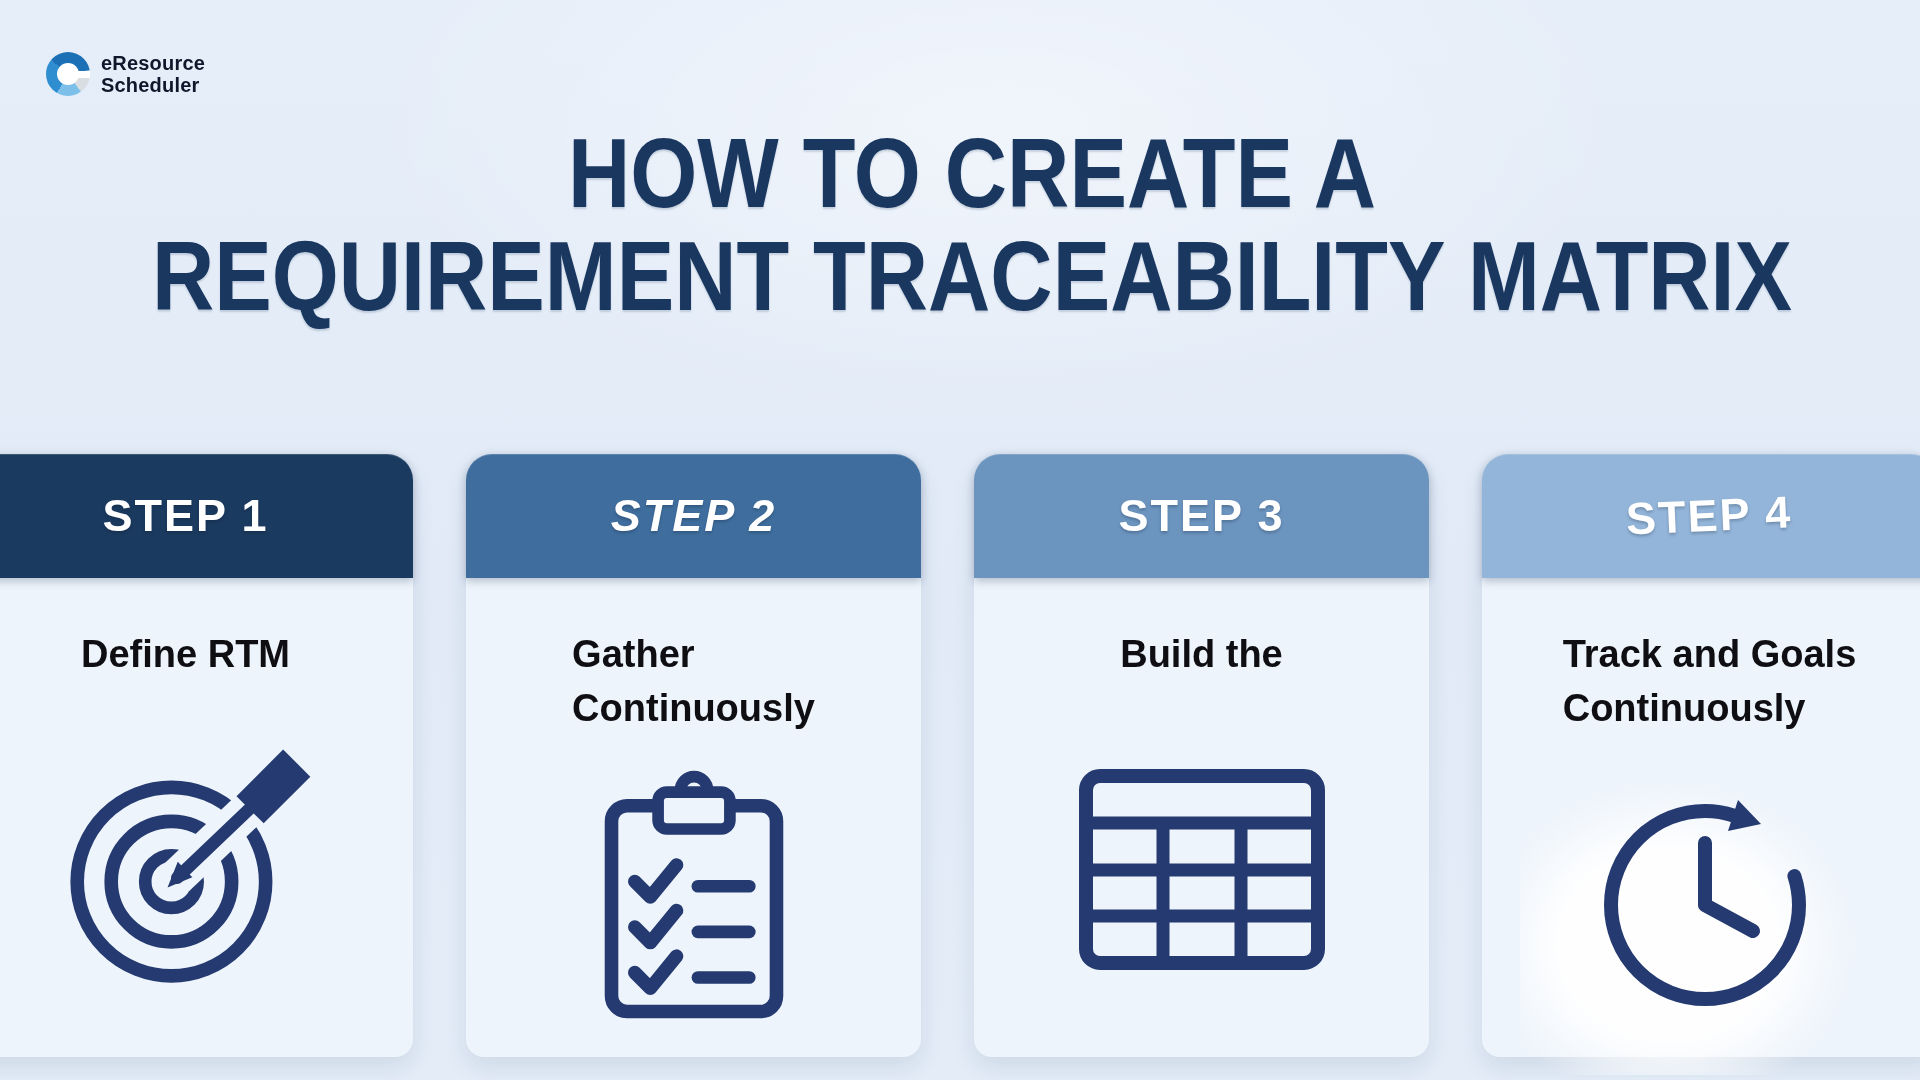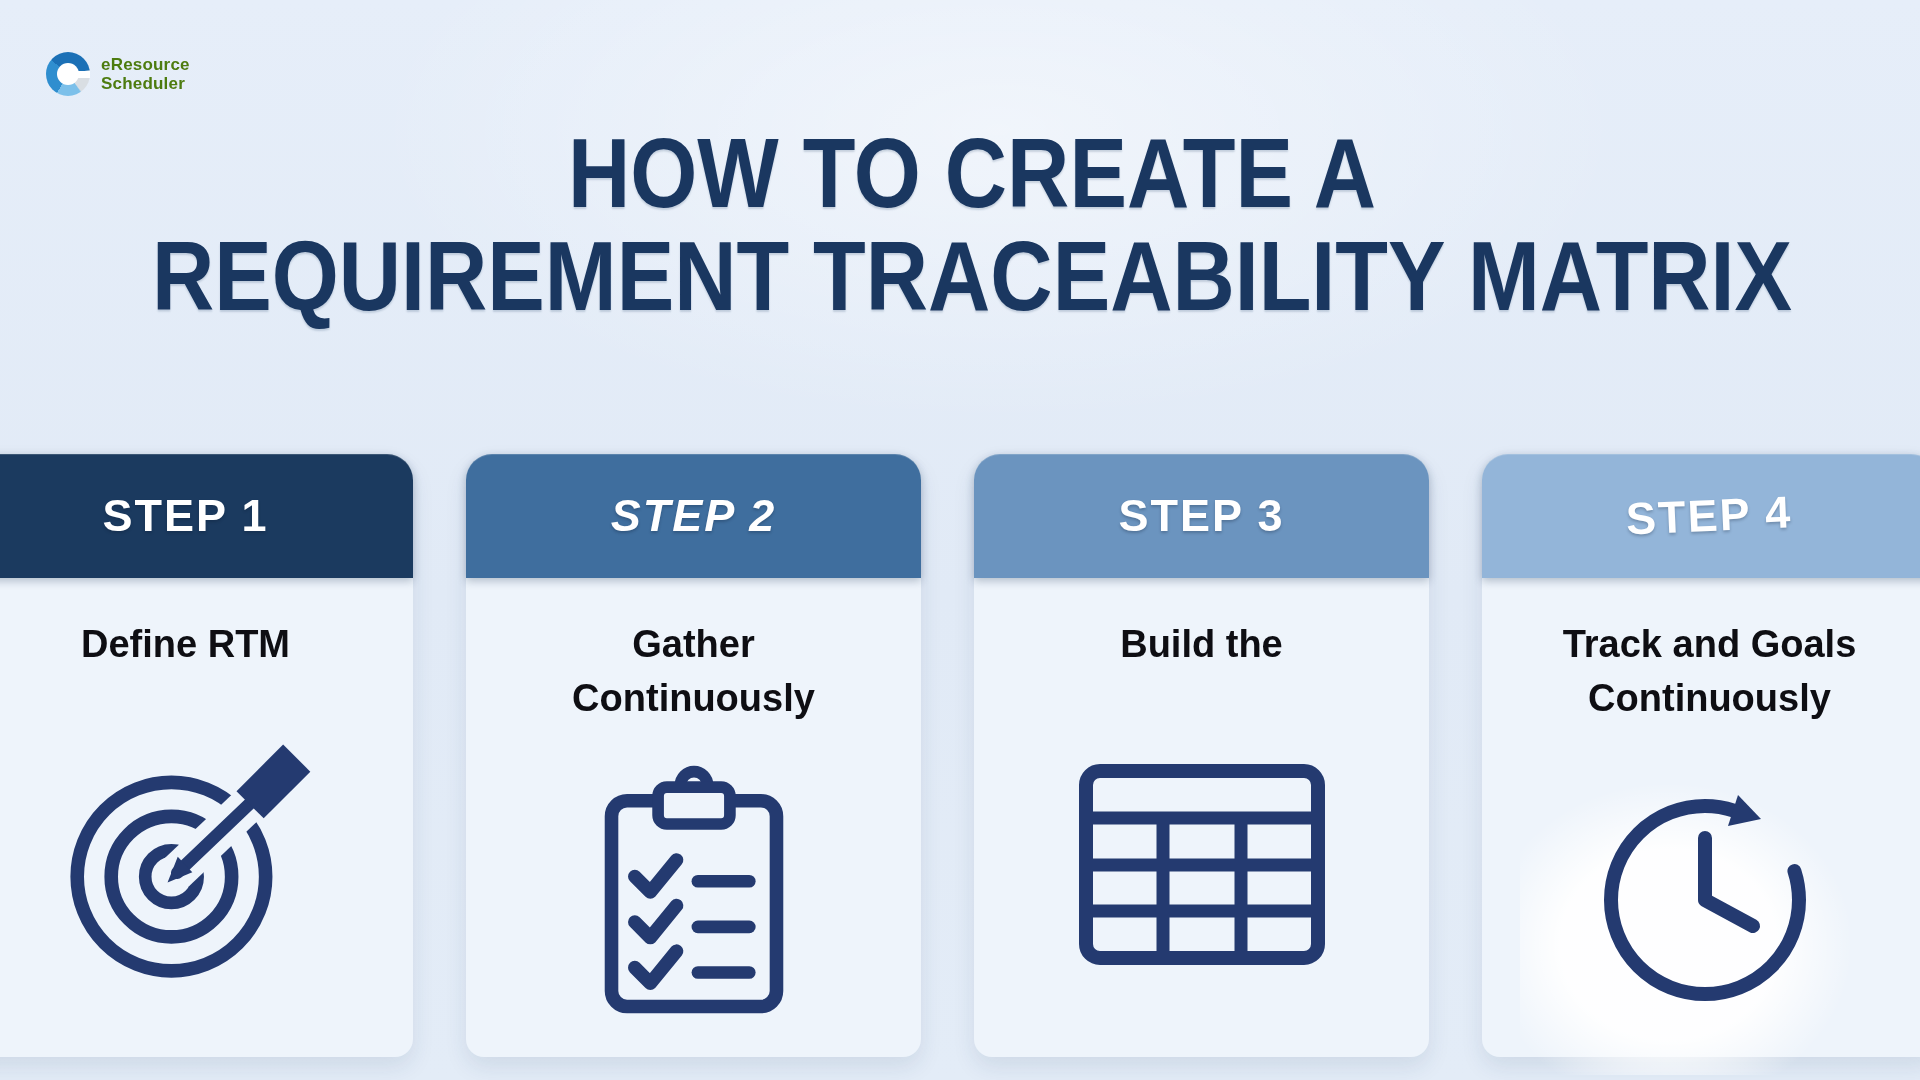--- a/index.html
+++ b/index.html
@@ -19,21 +19,21 @@
   
   .logo{position:absolute;top:52px;left:46px;display:flex;align-items:center;gap:11px;}
   .logo-mark{
     width:44px;height:44px;border-radius:50%;position:relative;flex:0 0 auto;
     background:conic-gradient(from -90deg,
       #2f8ecf 0 40deg, #1b70b6 40deg 168deg, #d9dee3 172deg 232deg,
       #7cc0ea 236deg 300deg, #2f8ecf 300deg 360deg);
   }
   .logo-mark::before{content:"";position:absolute;inset:11px;border-radius:50%;background:#fff;}
   .logo-mark::after{content:"";position:absolute;right:0;top:19px;width:15px;height:7px;background:#fff;}
-  .logo-text{font-weight:700;font-size:17px;line-height:1.12;color:#4d7c0f;letter-spacing:.2px;}
+  .logo-text{font-weight:700;font-size:20px;line-height:1.12;color:#0f172a;letter-spacing:.2px;}
 
   
   .title{position:absolute;top:122px;left:12px;width:100%;text-align:center;color:var(--title);font-weight:700;}
   .title .line{display:block;font-size:98px;line-height:1.05;white-space:nowrap;
     transform:scaleX(.88);transform-origin:50% 50%;
     text-shadow:0 2px 2px rgba(23,54,94,.18);}
 
   
   .cards{position:absolute;left:-42px;top:454px;display:flex;gap:53px;}
   .card{
@@ -44,21 +44,21 @@
   }
   .card-header{
     width:100%;height:124px;border-radius:26px 26px 0 0;
     display:flex;align-items:center;justify-content:center;
     box-shadow:0 3px 8px rgba(20,45,80,.28), inset 0 1px 0 rgba(255,255,255,.15);
   }
   .step-label{color:var(--step-text);font-weight:700;font-size:45px;letter-spacing:2px;
     text-shadow:0 2px 3px rgba(10,25,45,.25);}
   .card:nth-child(4) .step-label{transform:rotate(-2.5deg);}
 
-  .card-title{margin-top:40px;text-align:center;color:var(--card-text);
+  .card-title{margin-top:50px;text-align:left;color:var(--card-text);
     font-weight:700;font-size:38px;line-height:1.42;}
 
   .icon-wrap{flex:1;width:100%;display:flex;align-items:center;justify-content:center;position:relative;}
   .icon{color:var(--icon);}
   .glow{
     position:absolute;left:38px;bottom:-18px;width:330px;height:290px;pointer-events:none;
     background:radial-gradient(ellipse at 45% 55%, rgba(255,255,255,.95) 0 42%, rgba(255,255,255,0) 72%);
   }
   svg{display:block;}
 </style>

